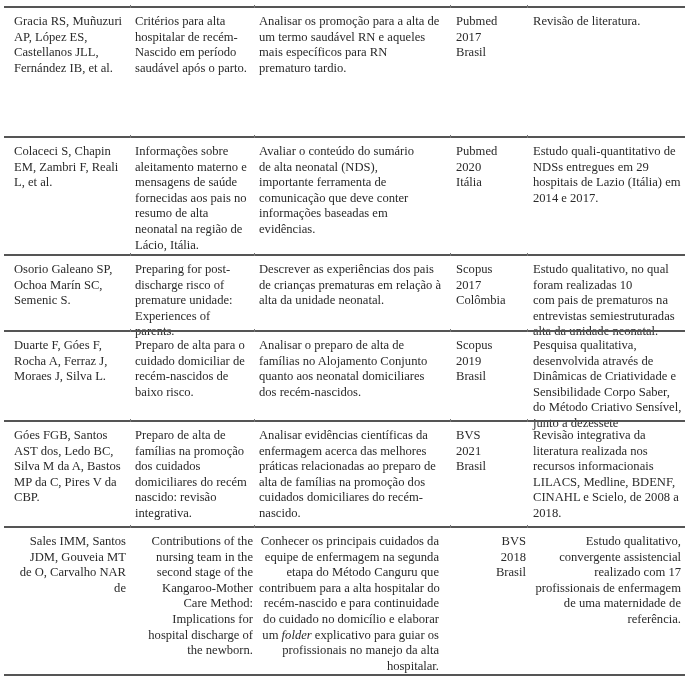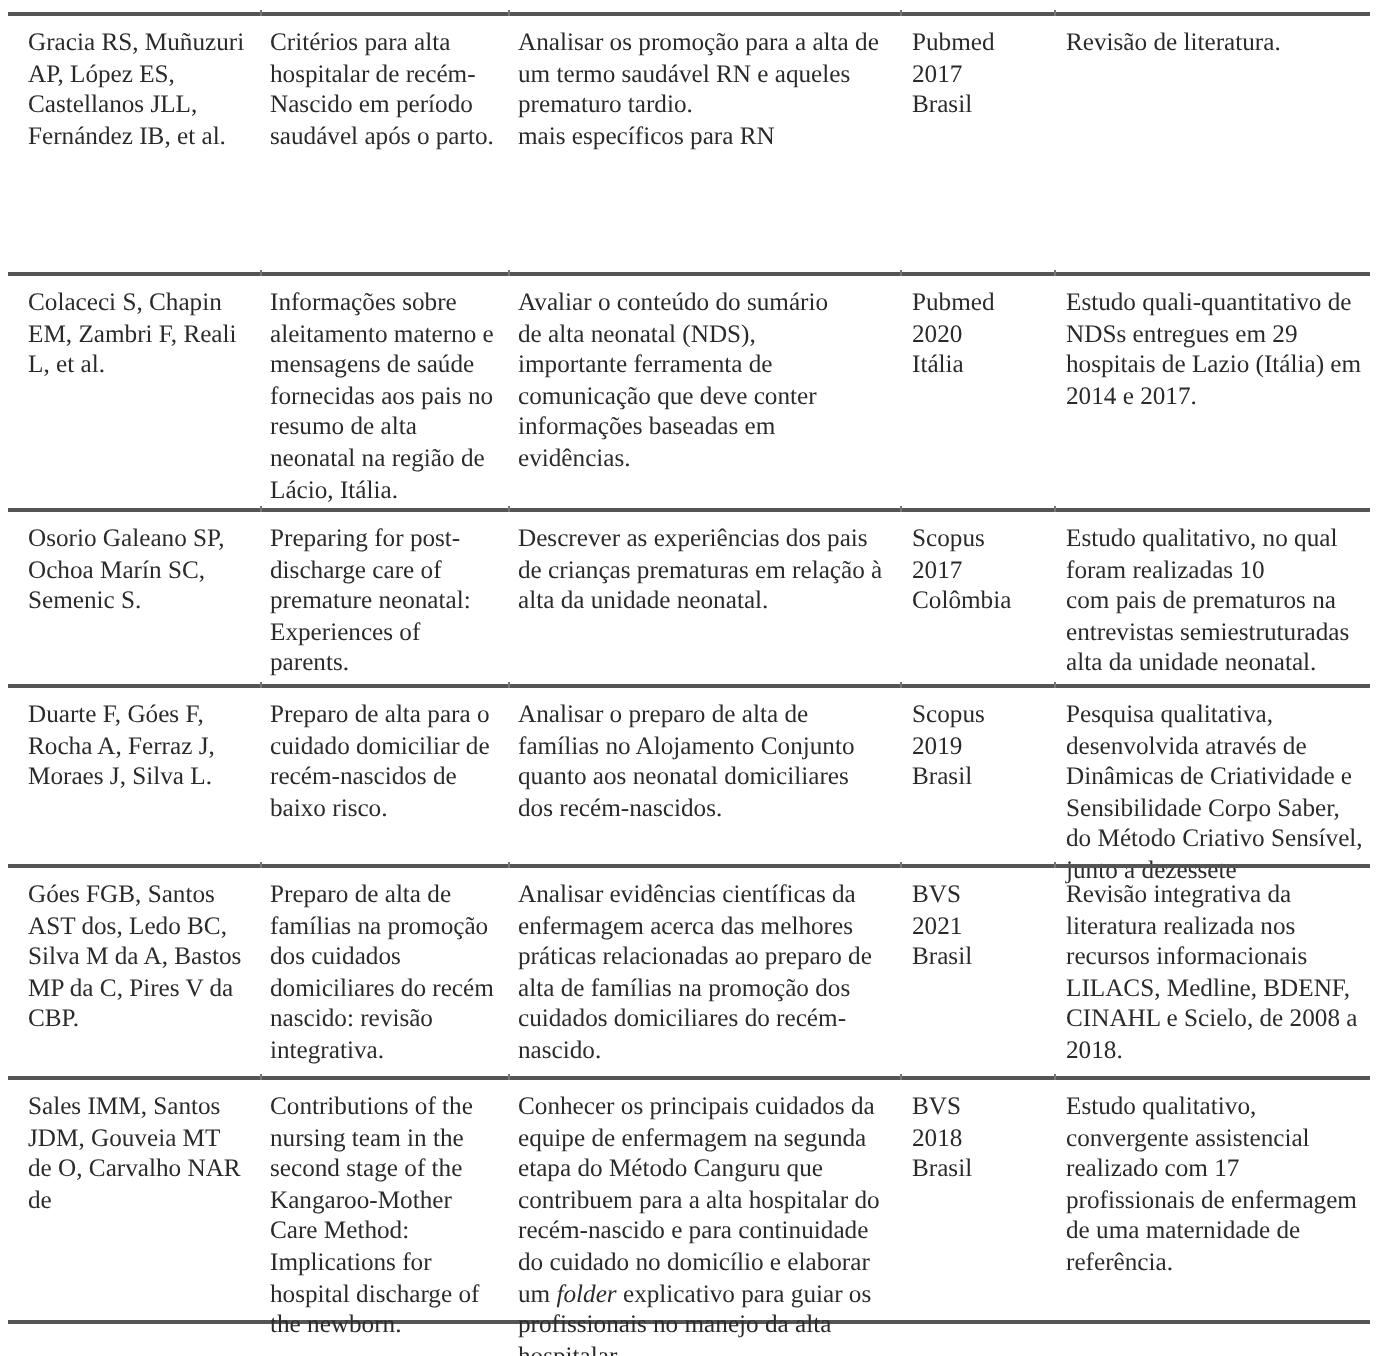--- a/index.html
+++ b/index.html
@@ -68,22 +68,22 @@
       </div>
       <div class="cell c2">
         <span class="line">Critérios para alta</span>
         <span class="line">hospitalar de recém-</span>
         <span class="line">Nascido em período</span>
         <span class="line">saudável após o parto.</span>
       </div>
       <div class="cell c3">
         <span class="line">Analisar os promoção para a alta de</span>
         <span class="line">um termo saudável RN e aqueles</span>
+        <span class="line">mais específicos para RN</span>
         <span class="line">prematuro tardio.</span>
-        <span class="line">mais específicos para RN</span>
       </div>
       <div class="cell c4">
         <span class="line">Pubmed</span>
         <span class="line">2017</span>
         <span class="line">Brasil</span>
       </div>
       <div class="cell c5">
         <span class="line">Revisão de literatura.</span>
       </div>
     </div>
@@ -119,34 +119,34 @@
         <span class="line">2020</span>
         <span class="line">Itália</span>
       </div>
       <div class="cell c5">
         <span class="line">Estudo quali-quantitativo de</span>
         <span class="line">NDSs entregues em 29</span>
         <span class="line">hospitais de Lazio (Itália) em</span>
         <span class="line">2014 e 2017.</span>
       </div>
     </div>
-    <div class="row" style="height: 88px;">
+    <div class="row" style="height: 76px;">
       <span class="tick" style="left: 126px;"></span>
       <span class="tick" style="left: 250px;"></span>
       <span class="tick" style="left: 446px;"></span>
       <span class="tick" style="left: 523px;"></span>
       <div class="cell c1">
         <span class="line">Osorio Galeano SP,</span>
         <span class="line">Ochoa Marín SC,</span>
         <span class="line">Semenic S.</span>
       </div>
       <div class="cell c2">
         <span class="line">Preparing for post-</span>
-        <span class="line">discharge care of</span>
-        <span class="line">premature neonatal:</span>
+        <span class="line">discharge risco of</span>
+        <span class="line">premature unidade:</span>
         <span class="line">Experiences of</span>
         <span class="line">parents.</span>
       </div>
       <div class="cell c3">
         <span class="line">Descrever as experiências dos pais</span>
         <span class="line">de crianças prematuras em relação à</span>
         <span class="line">alta da unidade neonatal.</span>
       </div>
       <div class="cell c4">
         <span class="line">Scopus</span>
@@ -232,21 +232,21 @@
       </div>
       <div class="cell c5">
         <span class="line">Revisão integrativa da</span>
         <span class="line">literatura realizada nos</span>
         <span class="line">recursos informacionais</span>
         <span class="line">LILACS, Medline, BDENF,</span>
         <span class="line">CINAHL e Scielo, de 2008 a</span>
         <span class="line">2018.</span>
       </div>
     </div>
-    <div class="row last" style="height: 124px;">
+    <div class="row last" style="height: 150px; text-align: right;">
       <span class="tick" style="left: 126px;"></span>
       <span class="tick" style="left: 250px;"></span>
       <span class="tick" style="left: 446px;"></span>
       <span class="tick" style="left: 523px;"></span>
       <div class="cell c1">
         <span class="line">Sales IMM, Santos</span>
         <span class="line">JDM, Gouveia MT</span>
         <span class="line">de O, Carvalho NAR</span>
         <span class="line">de</span>
       </div>

